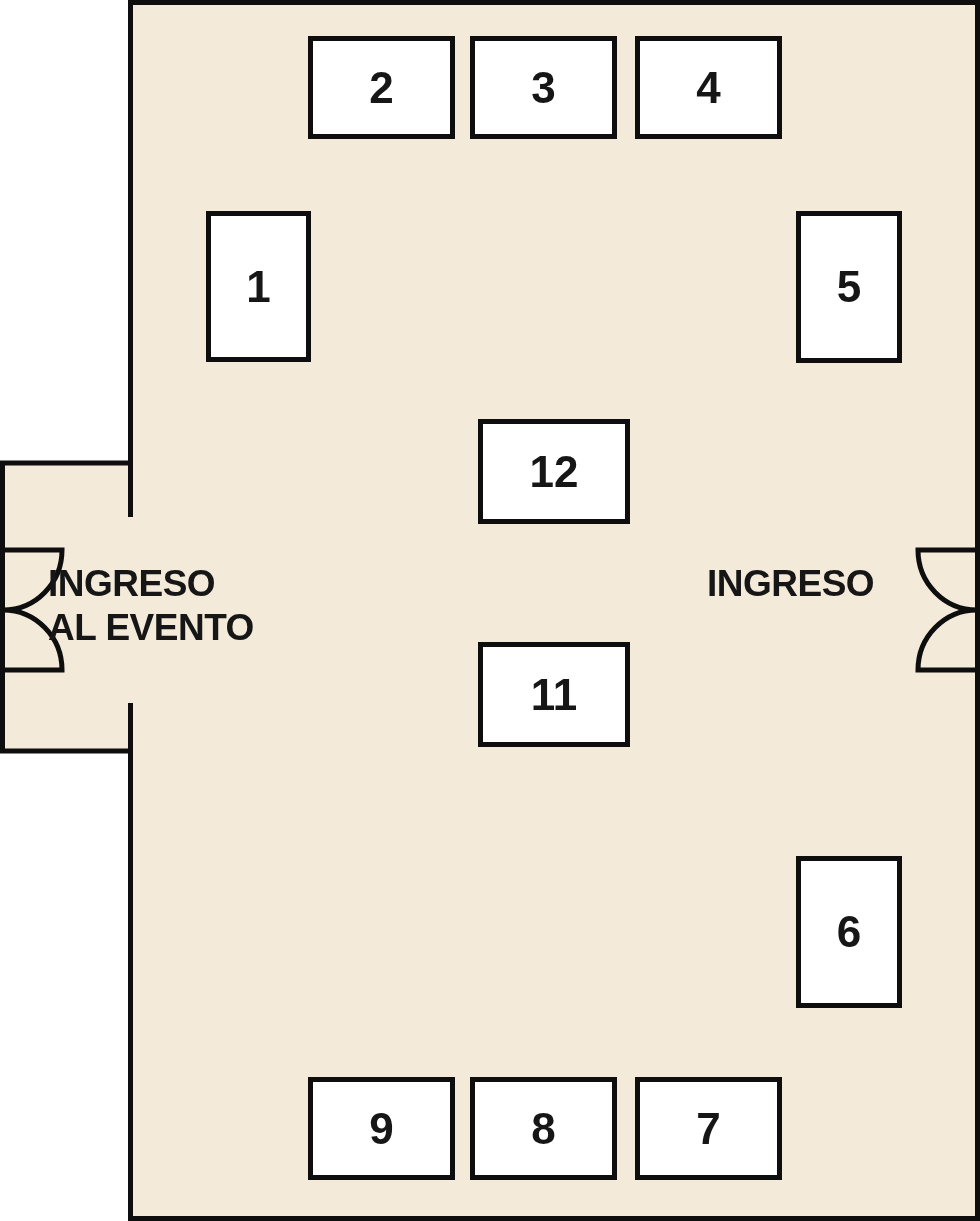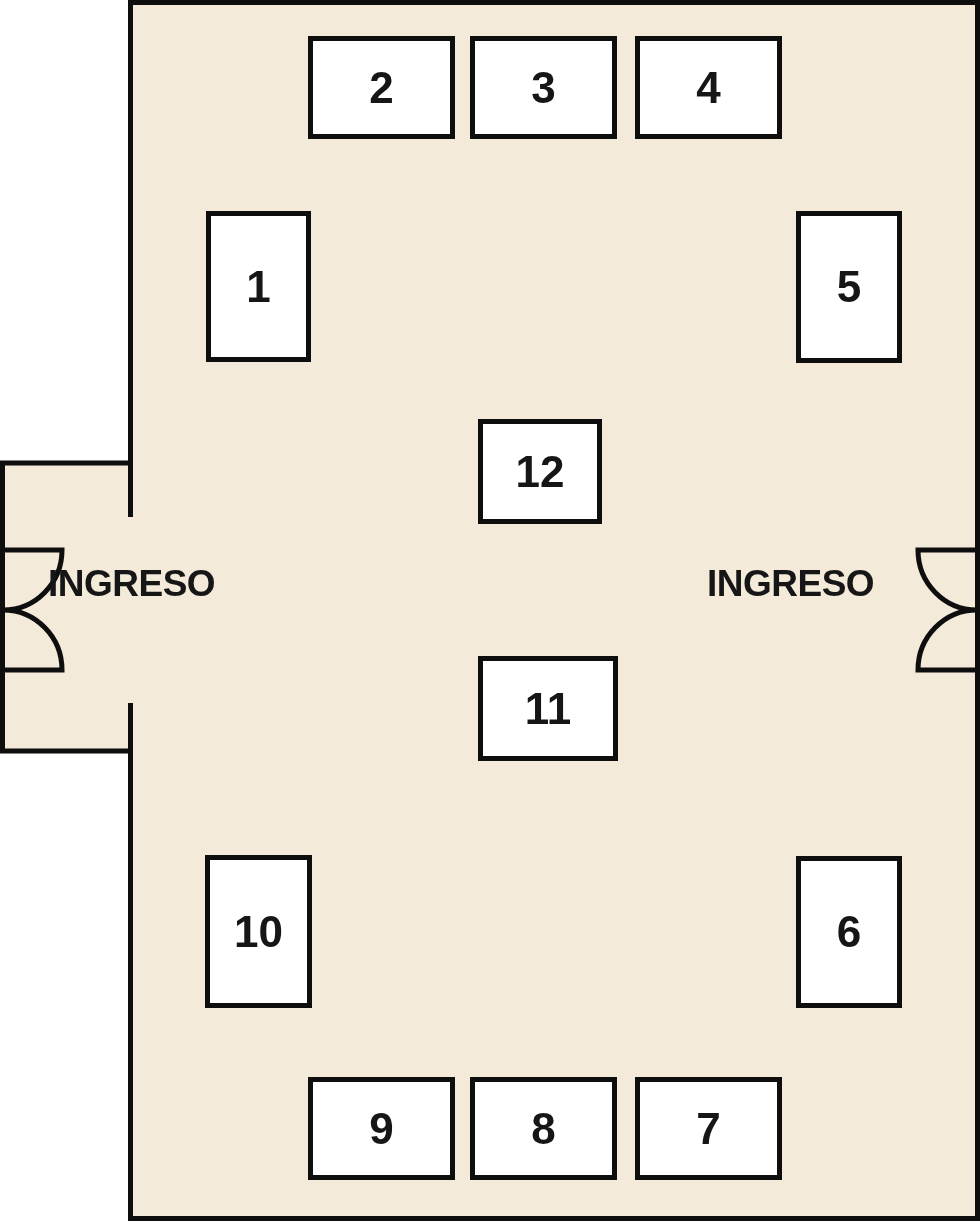--- a/index.html
+++ b/index.html
@@ -31,22 +31,22 @@
     color:var(--ink);
   }
   
   .stall-2{left:308px;top:36px;width:147px;height:103px;}
   .stall-3{left:470px;top:36px;width:147px;height:103px;}
   .stall-4{left:635px;top:36px;width:147px;height:103px;}
   
   .stall-1{left:206px;top:211px;width:105px;height:151px;}
   .stall-5{left:796px;top:211px;width:106px;height:152px;}
   
-  .stall-12{left:478px;top:419px;width:124px;height:105px;}
-  .stall-11{left:478px;top:656px;width:140px;height:105px;}
+  .stall-12{left:478px;top:419px;width:152px;height:105px;}
+  .stall-11{left:478px;top:642px;width:152px;height:105px;}
   
   .stall-10{left:205px;top:855px;width:107px;height:153px;}
   .stall-6{left:796px;top:856px;width:106px;height:152px;}
   
   .stall-9{left:308px;top:1077px;width:147px;height:103px;}
   .stall-8{left:470px;top:1077px;width:147px;height:103px;}
   .stall-7{left:635px;top:1077px;width:147px;height:103px;}
 
   .entrance-label{
     position:absolute;
@@ -81,24 +81,24 @@
 
   <div class="stall stall-1">1</div>
   <div class="stall stall-2">2</div>
   <div class="stall stall-3">3</div>
   <div class="stall stall-4">4</div>
   <div class="stall stall-5">5</div>
   <div class="stall stall-6">6</div>
   <div class="stall stall-7">7</div>
   <div class="stall stall-8">8</div>
   <div class="stall stall-9">9</div>
-  <div class="stall stall-10">10</div>
   <div class="stall stall-11">11</div>
   <div class="stall stall-12">12</div>
 
   <div class="entrance-label entrance-label-left">
     <div>INGRESO</div>
+    <div>AL EVENTO</div>
   </div>
   <div class="entrance-label entrance-label-right">
     <div>INGRESO</div>
   </div>
 
 </div>
 
 </body></html>

